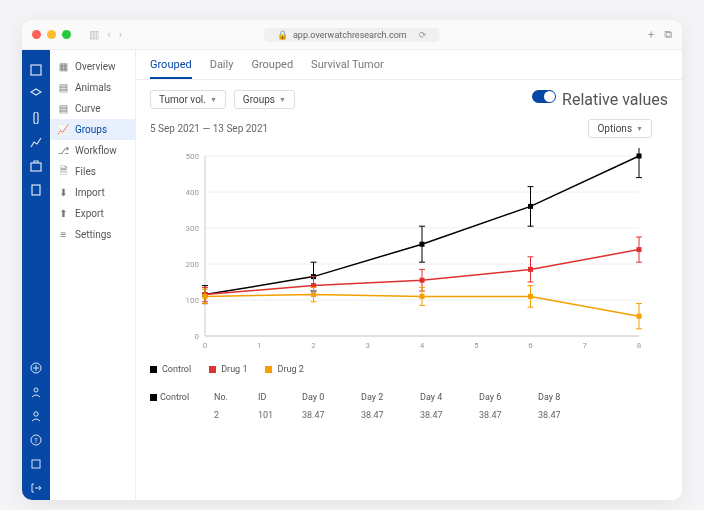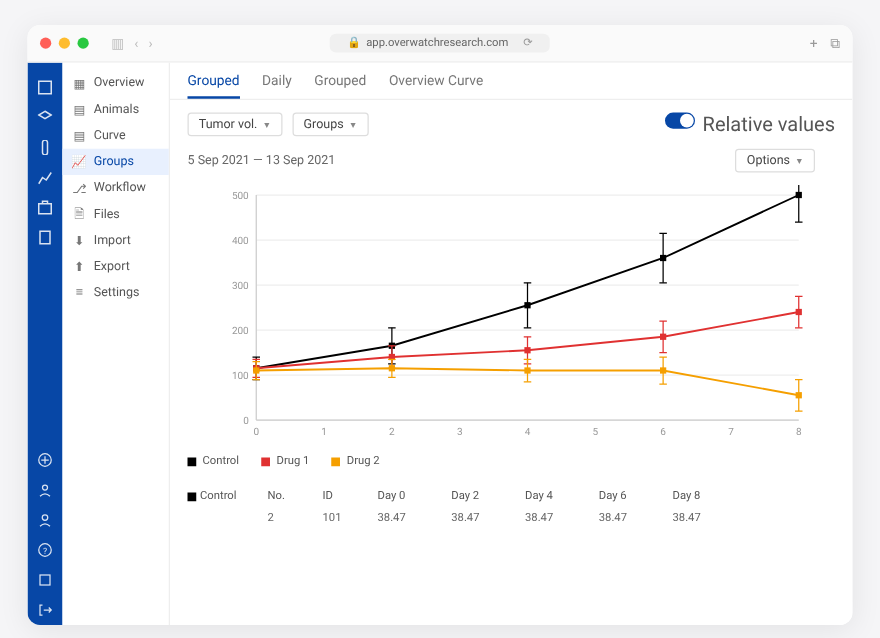--- a/index.html
+++ b/index.html
@@ -179,21 +179,21 @@
           <span class="nav-ico">≡</span>
           <span>Settings</span>
         </div>
       </div>
 
     <div class="main">
       <div class="tabs" id="tabs">
           <div class="tab active">Grouped</div>
           <div class="tab">Daily</div>
           <div class="tab">Grouped</div>
-          <div class="tab">Overview Curve</div>
+          <div class="tab">Survival Tumor</div>
         </div>
       <div class="controls">
         <div class="dd">
           <span>Tumor vol.</span>
           <span class="caret">▼</span>
         </div>
         <div class="dd">
           <span>Groups</span>
           <span class="caret">▼</span>
         </div>

